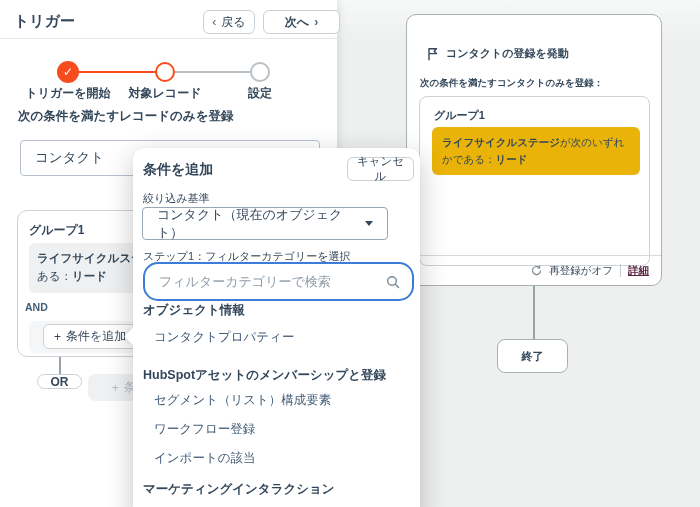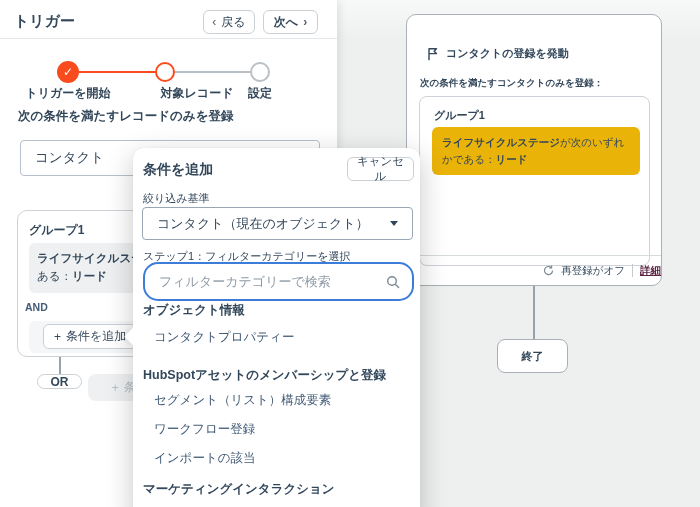--- a/index.html
+++ b/index.html
@@ -13,37 +13,37 @@
                 border:1px solid #a9b0b6;border-radius:10px;}
   .tc-header{position:absolute;left:20px;top:31px;display:flex;align-items:center;gap:7px;}
   .tc-title{font-size:11px;font-weight:bold;}
   .tc-sub{position:absolute;left:13px;top:62px;font-size:9.5px;font-weight:bold;}
   .tc-group{position:absolute;left:12px;top:81px;width:231px;height:170px;
             border:1px solid #ccd2d7;border-radius:8px;background:#fff;}
   .tc-group-title{position:absolute;left:14px;top:11px;font-size:11px;font-weight:bold;}
   .tc-chip{position:absolute;left:12px;top:30px;width:208px;background:#eab308;border-radius:6px;
            padding:7px 10px;font-size:10.5px;line-height:1.6;}
   .tc-footer{position:absolute;left:0;right:0;bottom:0;height:30px;border-top:1px solid #d5dadd;
-             display:flex;align-items:center;justify-content:flex-end;gap:7px;}
+             display:flex;align-items:center;justify-content:flex-end;gap:7px;padding-right:12px;}
   .tc-reenroll{font-size:10.5px;color:#33475b;}
   .tc-sep{width:1px;height:13px;background:#c4cad0;}
   .tc-details{font-size:10.5px;font-weight:bold;color:#5c2342;text-decoration:underline;cursor:pointer;}
   .connector{position:absolute;left:533px;top:286px;width:1.5px;height:53px;background:#9aa2a9;}
   .end-node{position:absolute;left:497px;top:339px;width:71px;height:34px;background:#fff;
             border:1px solid #a9b0b6;border-radius:8px;display:flex;align-items:center;justify-content:center;
             font-size:11px;font-weight:bold;}
 
   
   .left-panel{position:absolute;left:0;top:0;width:337px;height:507px;background:#fff;z-index:10;
               box-shadow:2px 0 8px rgba(0,0,0,.10);}
   .lp-title{position:absolute;left:14px;top:12px;font-size:15px;font-weight:bold;font-family:Liberation Serif, serif;}
   .btn{display:inline-flex;align-items:center;justify-content:center;gap:5px;background:#fff;
        border:1px solid #cbd0d5;border-radius:6px;font-size:12px;color:#33475b;cursor:pointer;}
   .lp-back{position:absolute;left:203px;top:10px;width:52px;height:24px;}
-  .lp-next{position:absolute;left:263px;top:10px;width:55px;height:24px;font-weight:bold;}
+  .lp-next{position:absolute;left:263px;top:10px;width:77px;height:24px;font-weight:bold;}
   .chev{font-size:12px;color:#516070;}
   .lp-divider{position:absolute;left:0;top:38px;width:337px;height:1px;background:#e3e7ea;}
 
   .step-line{position:absolute;height:2px;top:71px;}
   .step-line.orange{background:#f94c1e;}
   .step-line.gray{background:#b9c0c6;}
   .step-circle{position:absolute;border-radius:50%;background:#fff;}
   .sc-done{left:57px;top:61px;width:22px;height:22px;background:#f94c1e;color:#fff;
            display:flex;align-items:center;justify-content:center;font-size:12px;font-weight:bold;}
   .sc-current{left:155px;top:62px;width:20px;height:20px;border:2.5px solid #f94c1e;}
@@ -70,21 +70,21 @@
                 justify-content:center;gap:5px;font-size:12px;}
 
   
   .popup{position:absolute;left:133px;top:148px;width:287px;height:380px;background:#fff;z-index:20;
          border-radius:10px;box-shadow:0 8px 28px rgba(0,0,0,.22),0 0 1px rgba(0,0,0,.15);}
   .popup-caret{position:absolute;left:-6px;top:182px;width:13px;height:13px;background:#fff;
                transform:rotate(45deg);box-shadow:-3px 3px 4px rgba(0,0,0,.05);}
   .pp-title{position:absolute;left:10px;top:13px;font-size:14px;font-weight:bold;}
   .pp-cancel{position:absolute;left:214px;top:9px;width:67px;height:24px;font-size:11.5px;}
   .pp-label{position:absolute;font-size:11px;color:#33475b;}
-  .pp-select{position:absolute;left:9px;top:59px;width:271px;height:33px;border:1px solid #99a6b3;
+  .pp-select{position:absolute;left:9px;top:59px;width:246px;height:33px;border:1px solid #99a6b3;
              border-radius:4px;display:flex;align-items:center;padding:0 14px;font-size:13px;cursor:pointer;}
   .caret-down{width:0;height:0;border-left:4.5px solid transparent;border-right:4.5px solid transparent;
               border-top:5.5px solid #33475b;margin-left:auto;}
   .pp-search{position:absolute;left:10px;top:114px;width:271px;height:39px;border:2px solid #3b7dd8;
              border-radius:15px;display:flex;align-items:center;padding:0 12px;background:#fff;}
   .pp-search input{border:none;outline:none;flex:1;font-size:13px;color:#33475b;background:transparent;}
   .pp-search input::placeholder{color:#8c99a5;}
   .pp-list{position:absolute;left:10px;top:150px;right:8px;}
   .p-sec{font-size:12.5px;font-weight:bold;line-height:17px;cursor:default;}
   .p-item{font-size:12.5px;color:#425b76;line-height:17px;padding-left:11px;cursor:pointer;}
@@ -144,21 +144,21 @@
     <div class="lp-divider"></div>
 
     <div class="step-line orange" style="left:68px;width:97px;"></div>
     <div class="step-line gray" style="left:165px;width:95px;"></div>
     <div class="step-circle sc-done">
       <span>✓</span>
     </div>
     <div class="step-circle sc-current"></div>
     <div class="step-circle sc-next"></div>
     <div class="step-label" style="left:13px;">トリガーを開始</div>
-    <div class="step-label" style="left:110px;margin-left:32px;">対象レコード</div>
+    <div class="step-label" style="left:110px;">対象レコード</div>
     <div class="step-label" style="left:205px;">設定</div>
 
     <div class="lp-records">次の条件を満たすレコードのみを登録</div>
 
     <div class="lp-select">
       <span>コンタクト</span>
       <span class="caret-down"></span>
     </div>
 
     <div class="group-card">

